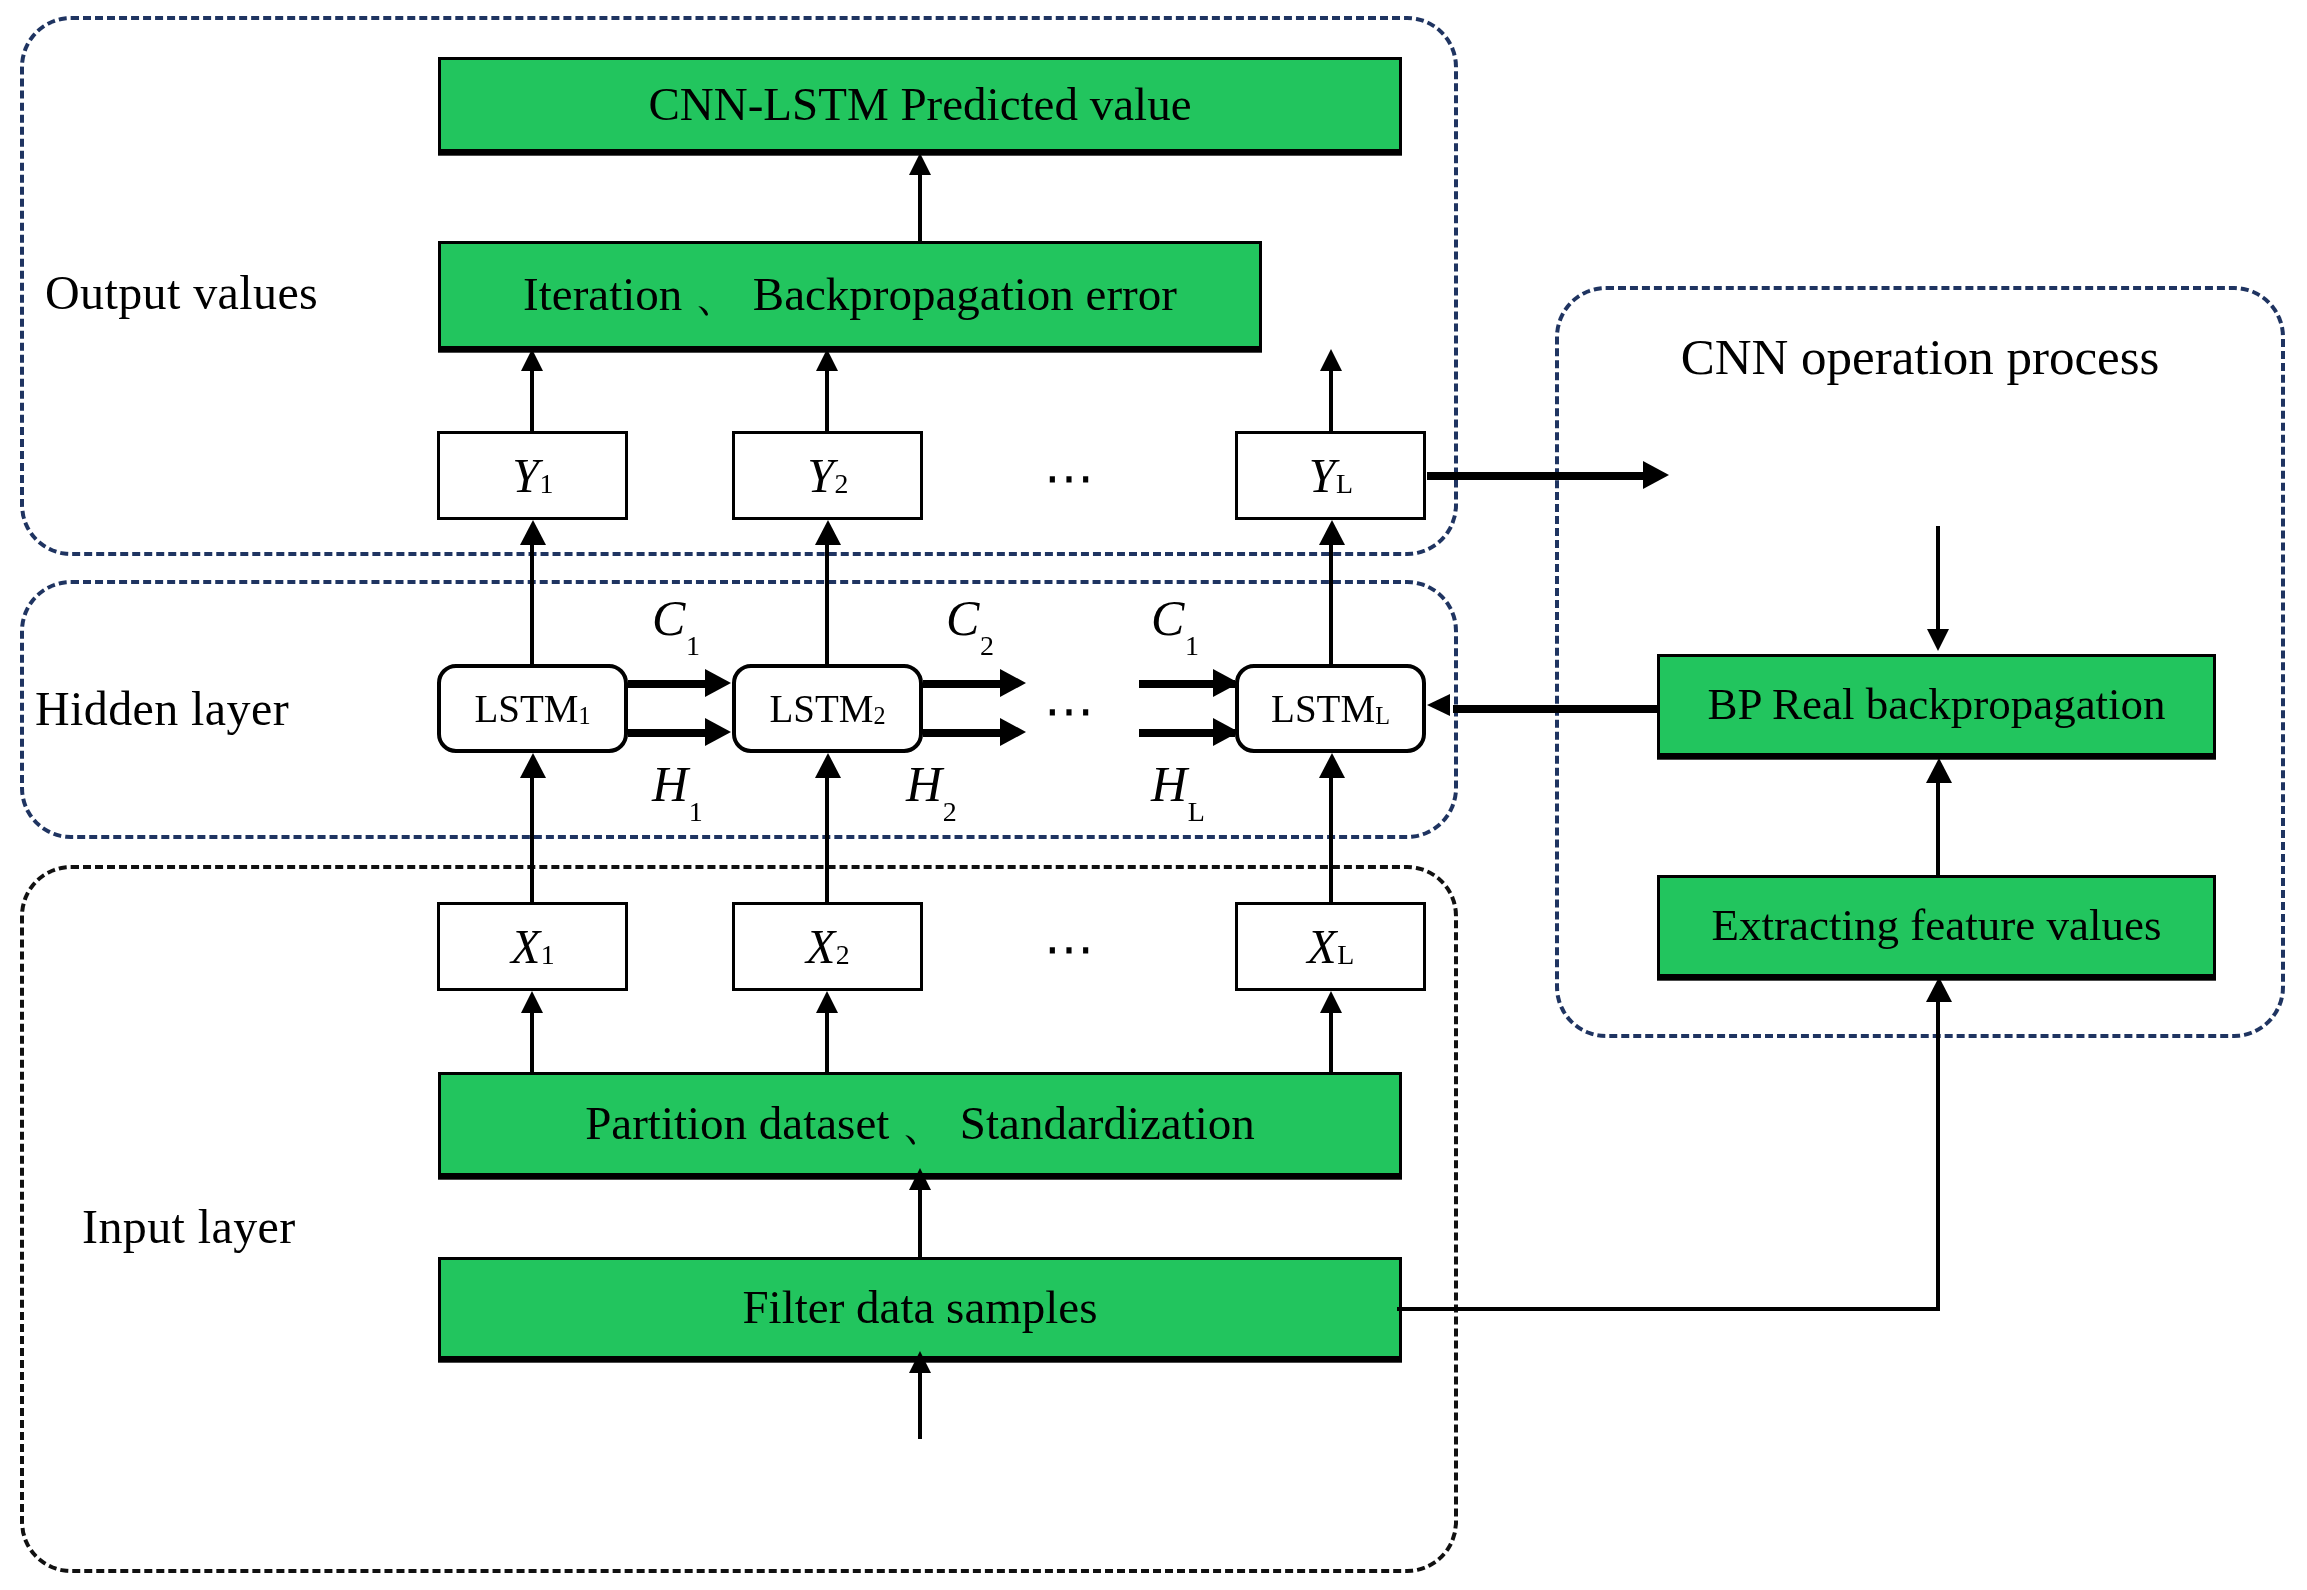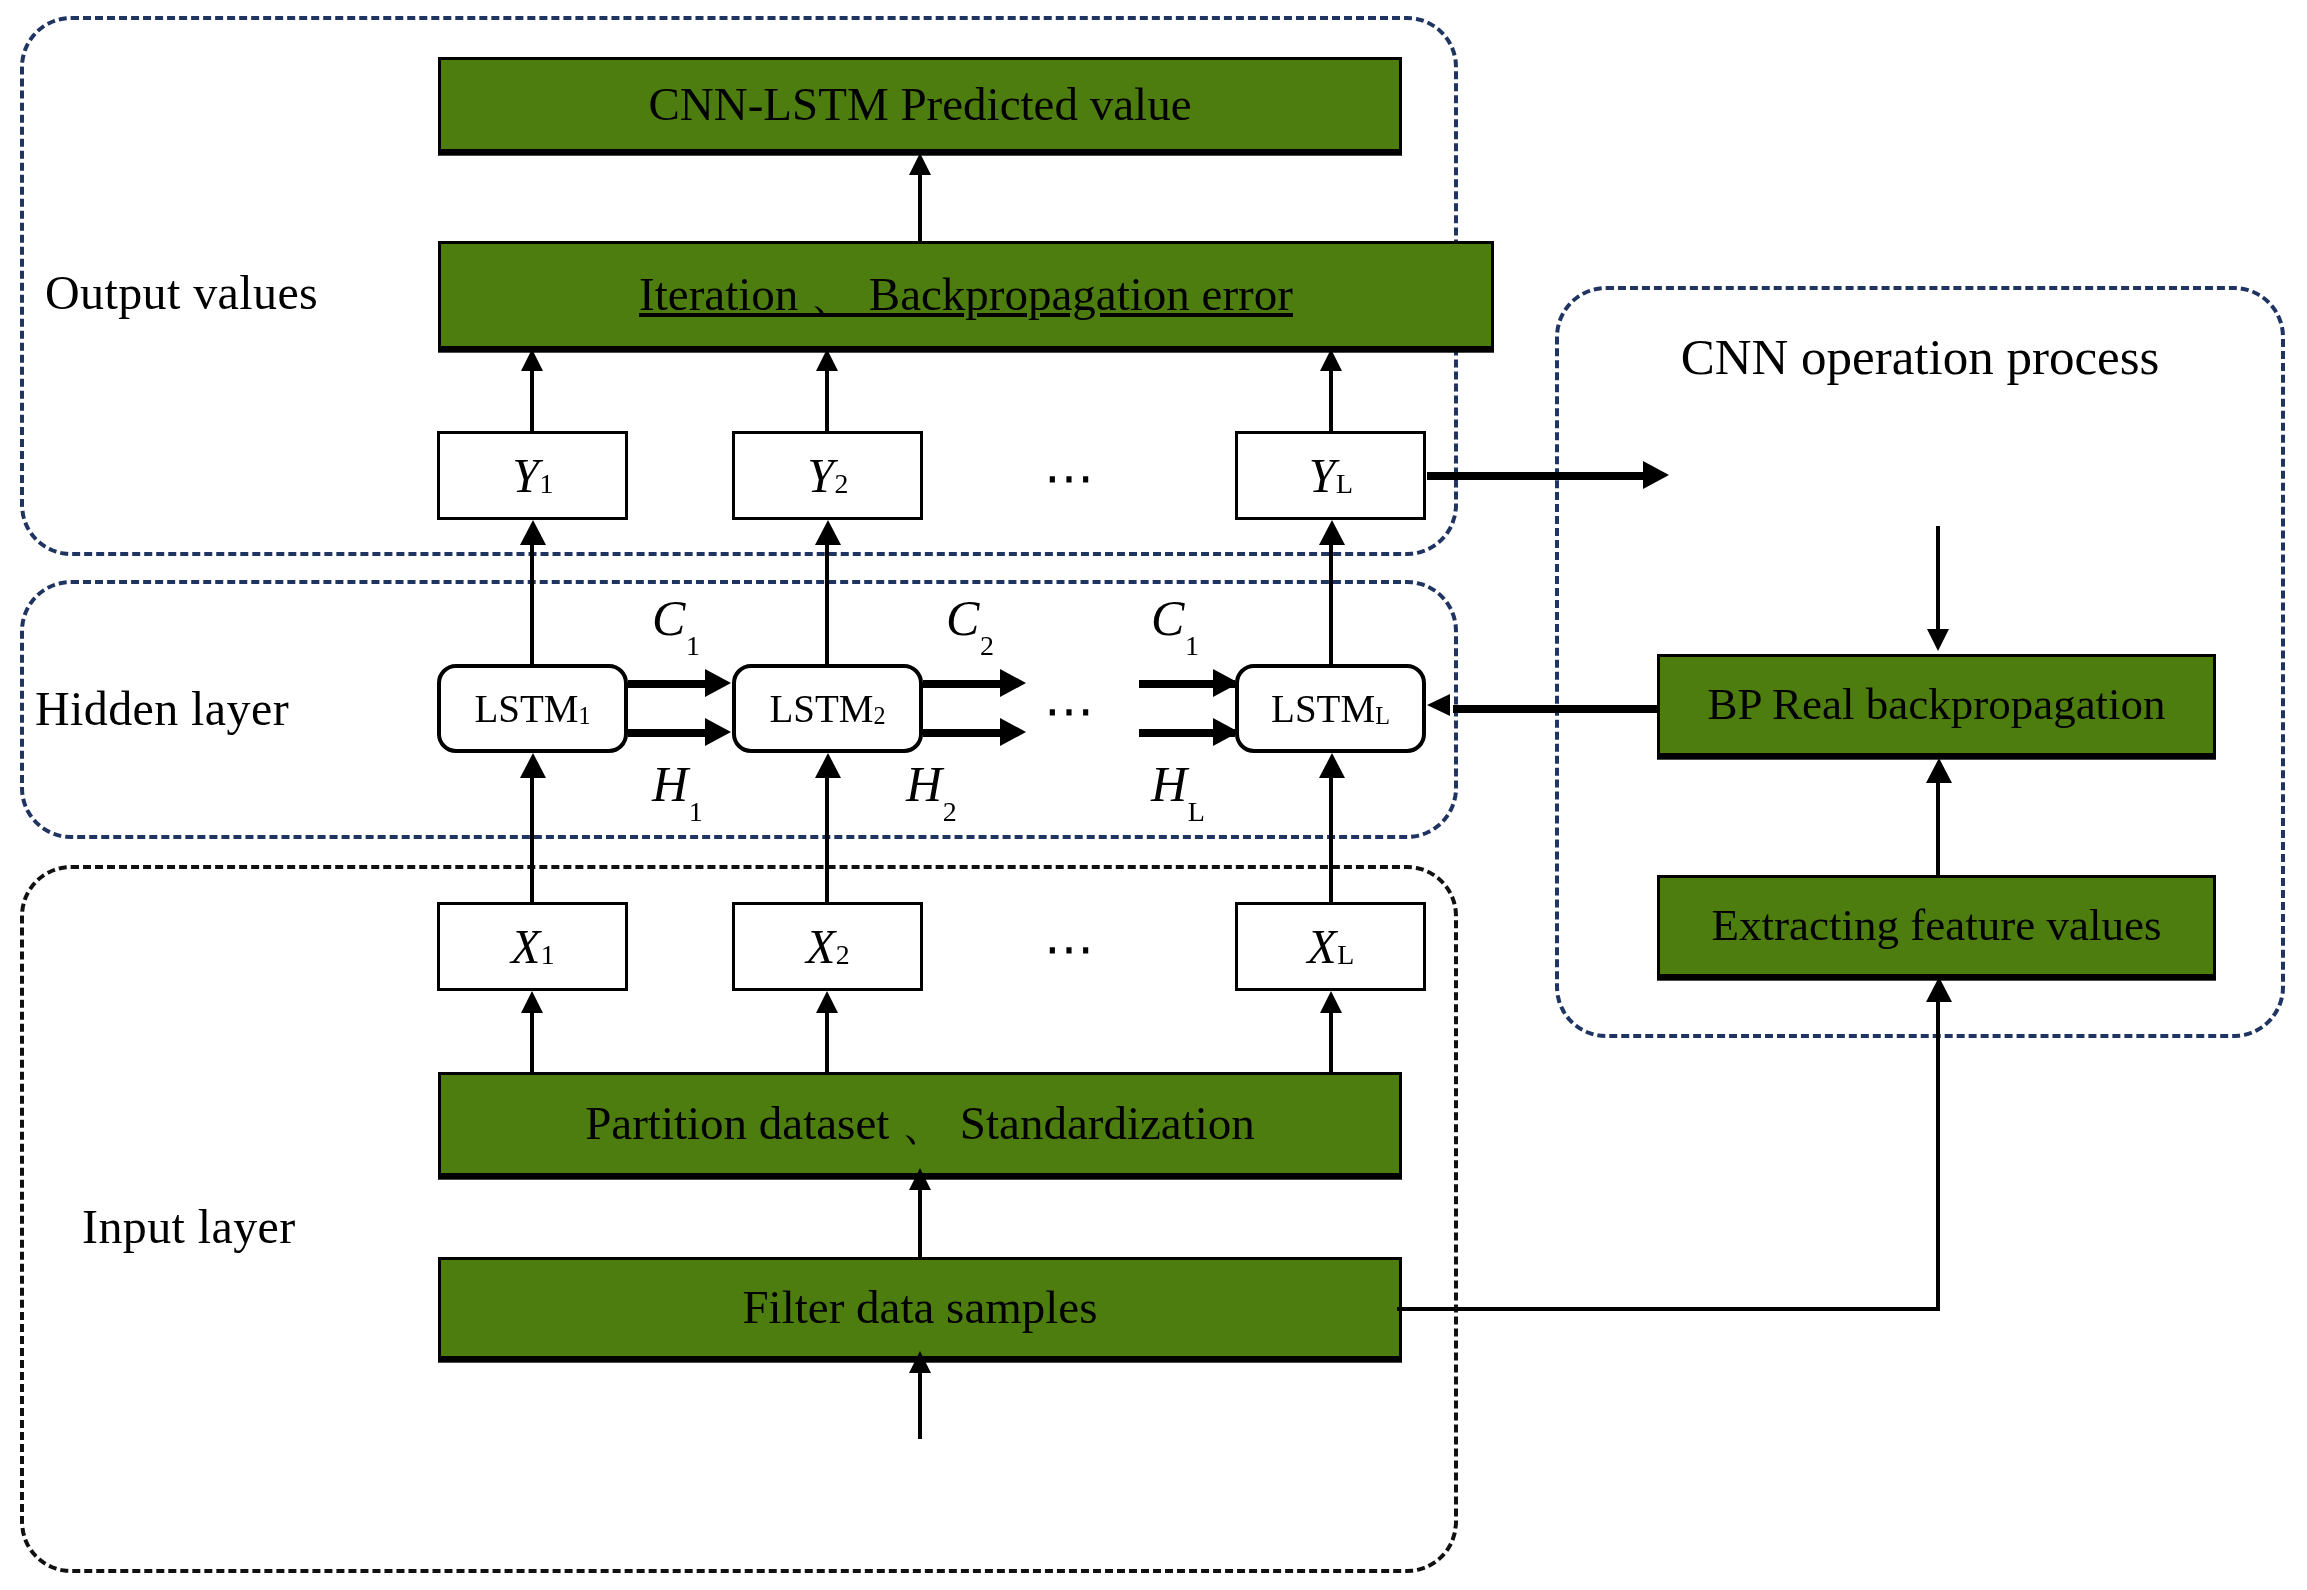--- a/index.html
+++ b/index.html
@@ -17,21 +17,21 @@
     font-size:48px;line-height:1;letter-spacing:0.4px;
   }
   .cnn-title{
     position:absolute;white-space:nowrap;color:#000;
     font-size:51px;line-height:1;text-align:center;
   }
 
   
   .box{
     position:absolute;box-sizing:border-box;
-    border:3.7px solid #000;background:#4d7c0f;
+    border:3.7px solid #000;background:#22c55e;
     display:flex;align-items:center;justify-content:center;
     color:#000;text-align:center;line-height:1.05;
     font-size:47px;
   }
   .box.tall-shadow{box-shadow:0 3.7px 0 0 #000;}
   .box.small{font-size:45px;}
 
   
   .varbox{
     position:absolute;box-sizing:border-box;
@@ -89,21 +89,21 @@
   <div class="region-label" style="left:45px;top:269px;">Output values</div>
 
   <div class="region-label" style="left:35px;top:685px;">Hidden layer</div>
 
   <div class="region-label" style="left:82px;top:1203px;">Input layer</div>
 
   <div class="cnn-title" style="left:1628px;top:332px;width:584px;">CNN operation process</div>
 
   <div class="box tall-shadow" style="left:438px;top:57px;width:964px;height:95px;">CNN-LSTM  Predicted value</div>
 
-  <div class="box tall-shadow" style="left:438px;top:241px;width:1056px;height:108px;text-decoration:underline;">Iteration 、  Backpropagation error</div>
+  <div class="box tall-shadow" style="left:438px;top:241px;width:824px;height:108px;">Iteration 、  Backpropagation error</div>
 
   <div class="ln v" style="left:918px;top:162px;height:80px;"></div>
   <div class="ah up" style="left:909px;top:153px;"></div>
 
   <div class="varbox" style="left:437px;top:431px;width:191px;height:89px;">
     <span>Y</span>
       <sub>1</sub>
   </div>
   <div class="varbox" style="left:732px;top:431px;width:191px;height:89px;">
     <span>Y</span>

